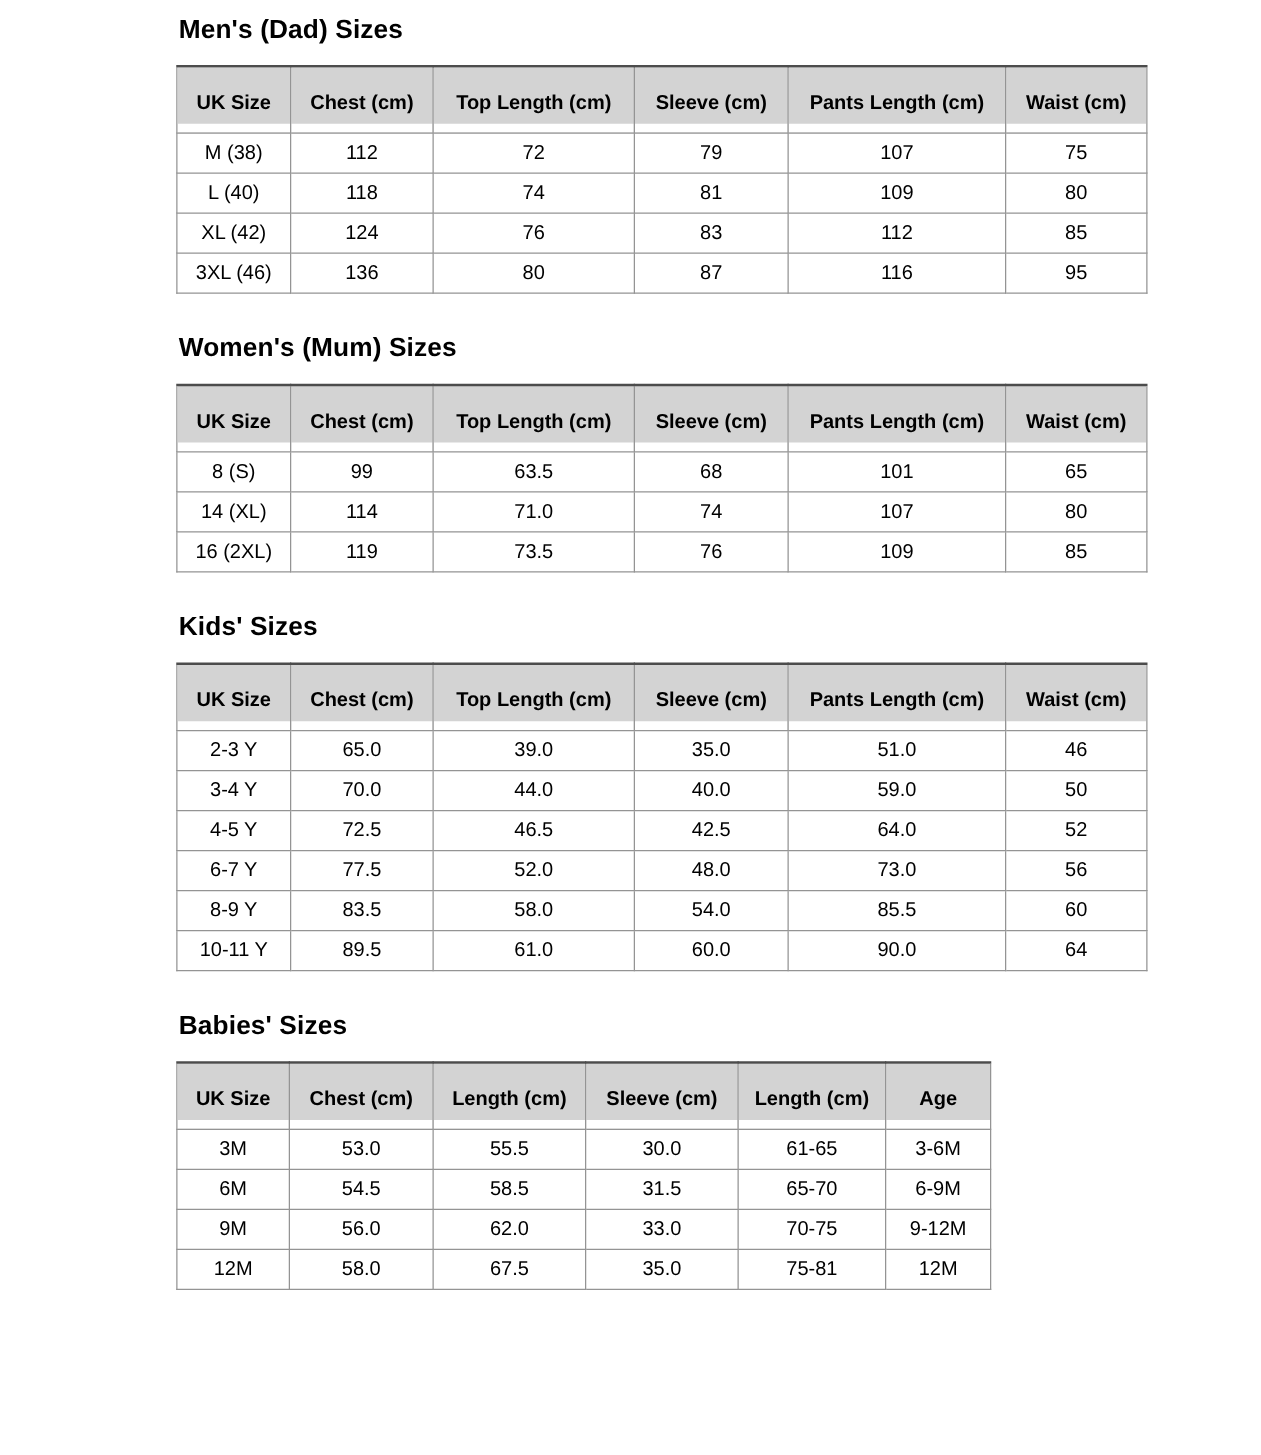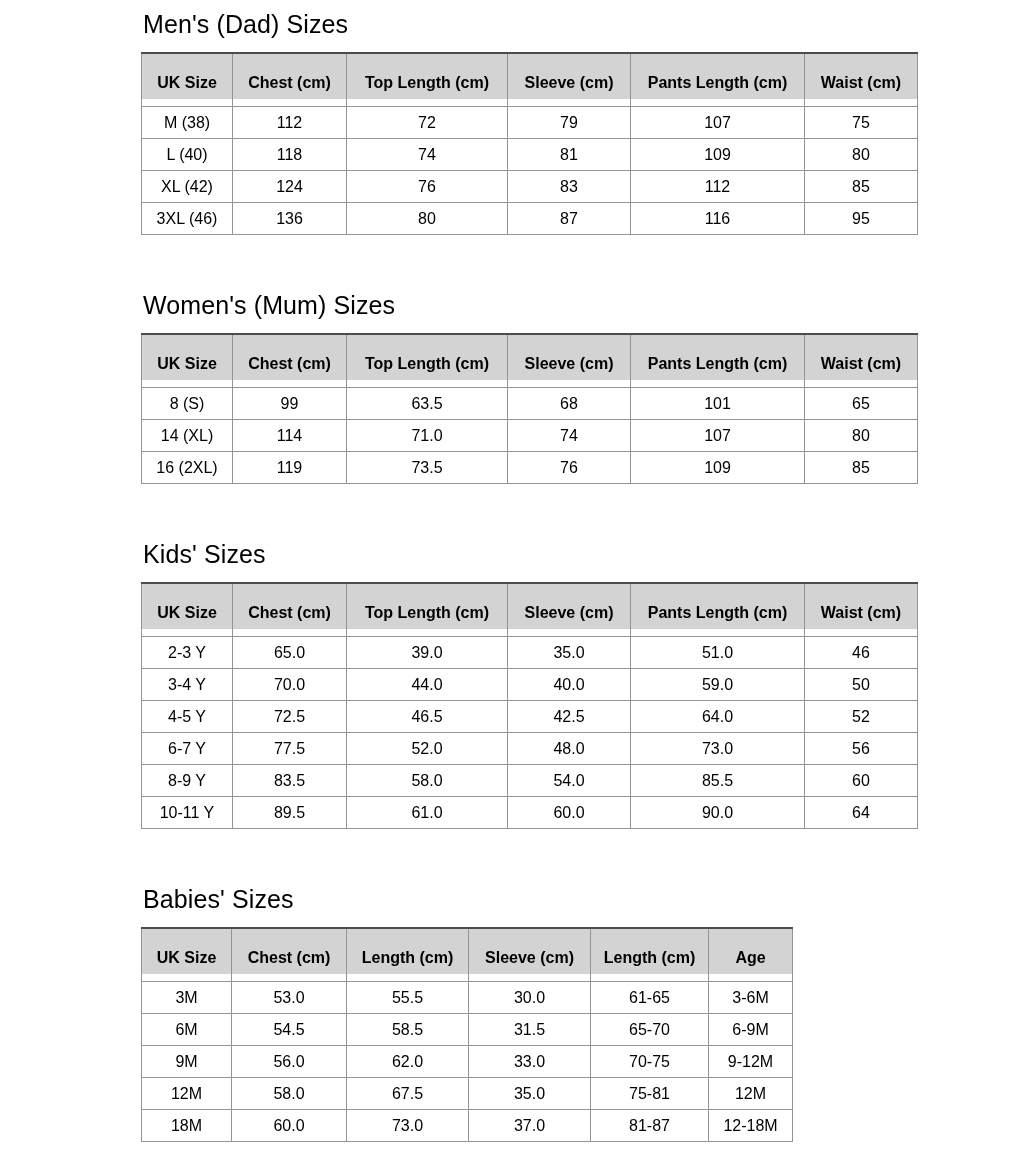--- a/index.html
+++ b/index.html
@@ -10,25 +10,25 @@
     font-family: "Liberation Sans", sans-serif;
   }
   .page {
     width: 1009px;
     min-height: 1164px;
     box-sizing: border-box;
     padding: 12px 0 20px 141px;
     background: #ffffff;
   }
   section.size-section { display: block; }
-  section.size-section + section.size-section { margin-top: 58px; }
+  section.size-section + section.size-section { margin-top: 32px; }
   h2.section-title {
-    font-size: 25px;
+    font-size: 21px;
     line-height: 24px;
-    font-weight: normal;
+    font-weight: bold;
     margin: 0 0 16px 2px;
     letter-spacing: 0.1px;
   }
   table.size-table {
     border-collapse: collapse;
     table-layout: fixed;
     border: 1px solid #6d6d6d;
     border-top: 2px solid #4c4c4c;
   }
   table.t-main   { width: 776px; }
@@ -304,25 +304,17 @@
             <td>9-12M</td>
           </tr>
           <tr>
             <td>12M</td>
             <td>58.0</td>
             <td>67.5</td>
             <td>35.0</td>
             <td>75-81</td>
             <td>12M</td>
           </tr>
-          <tr>
-            <td>18M</td>
-            <td>60.0</td>
-            <td>73.0</td>
-            <td>37.0</td>
-            <td>81-87</td>
-            <td>12-18M</td>
-          </tr>
         </tbody>
       </table>
   </section>
 
 </div>
 
 </body></html>

